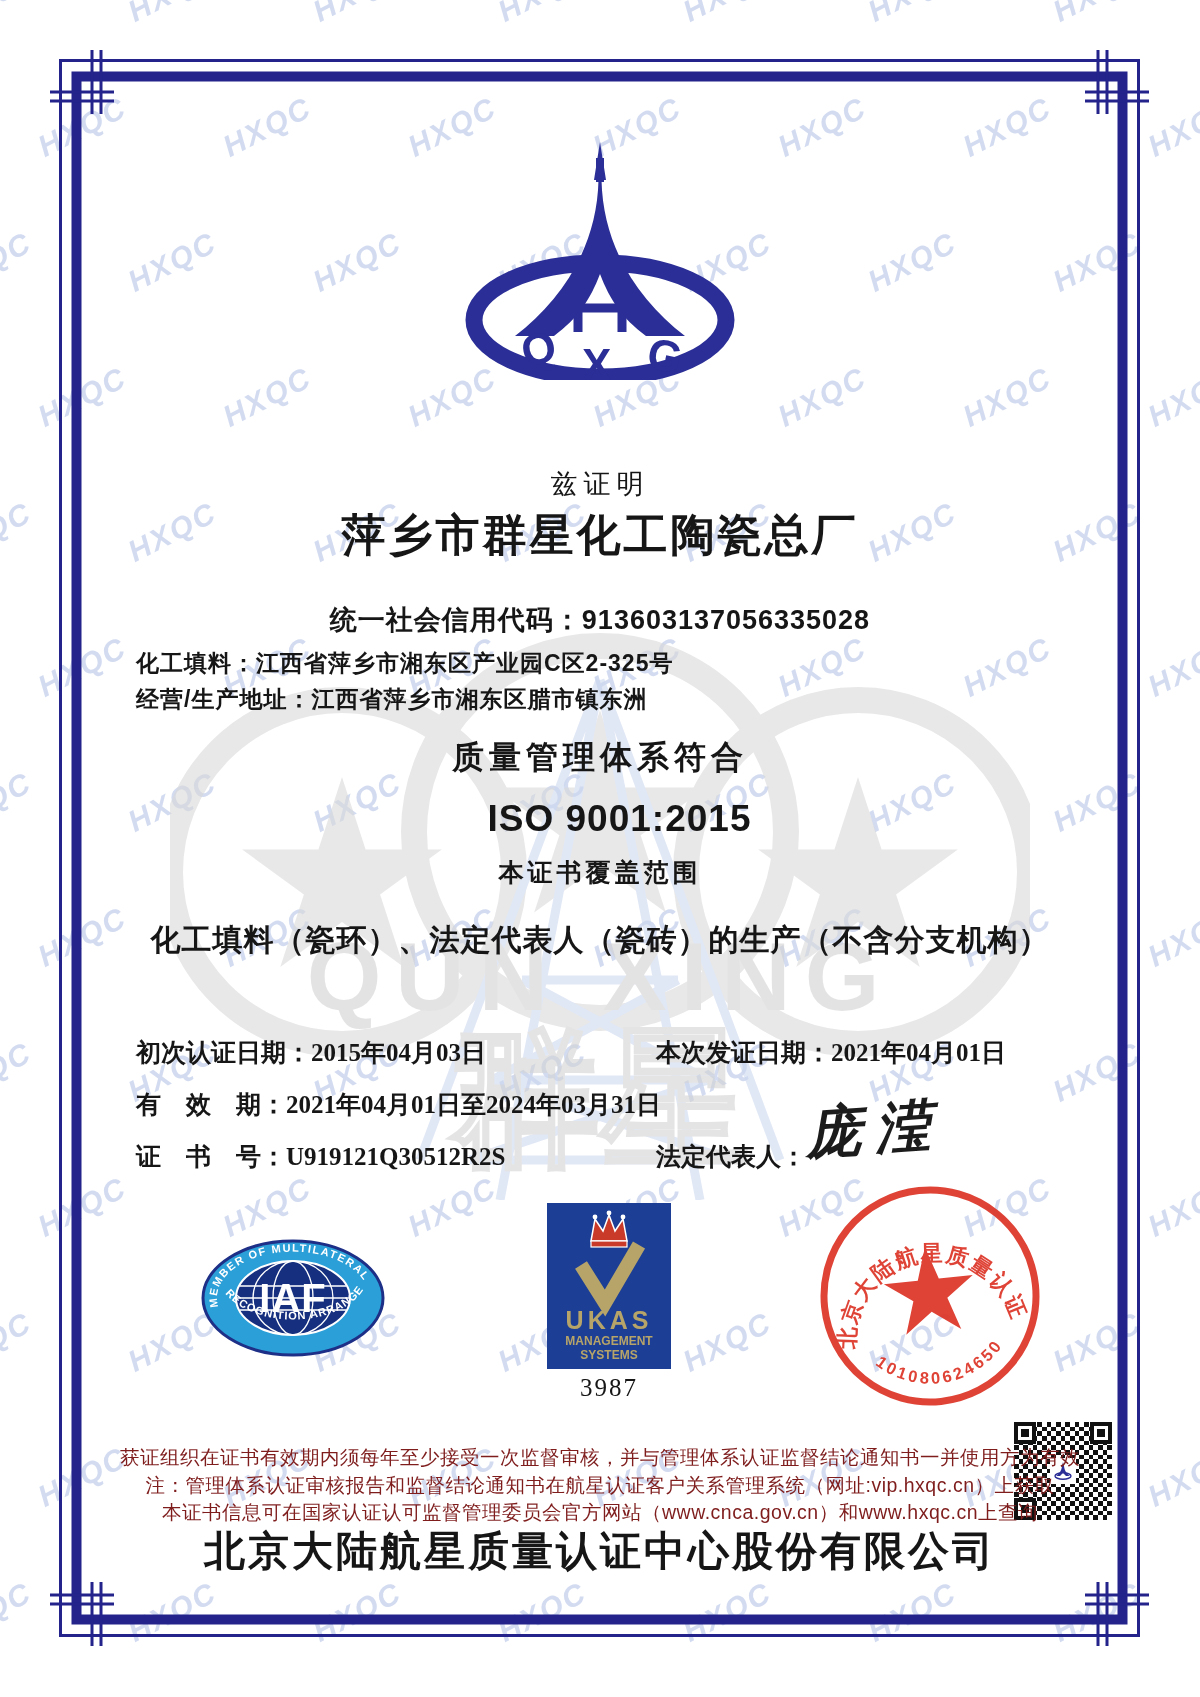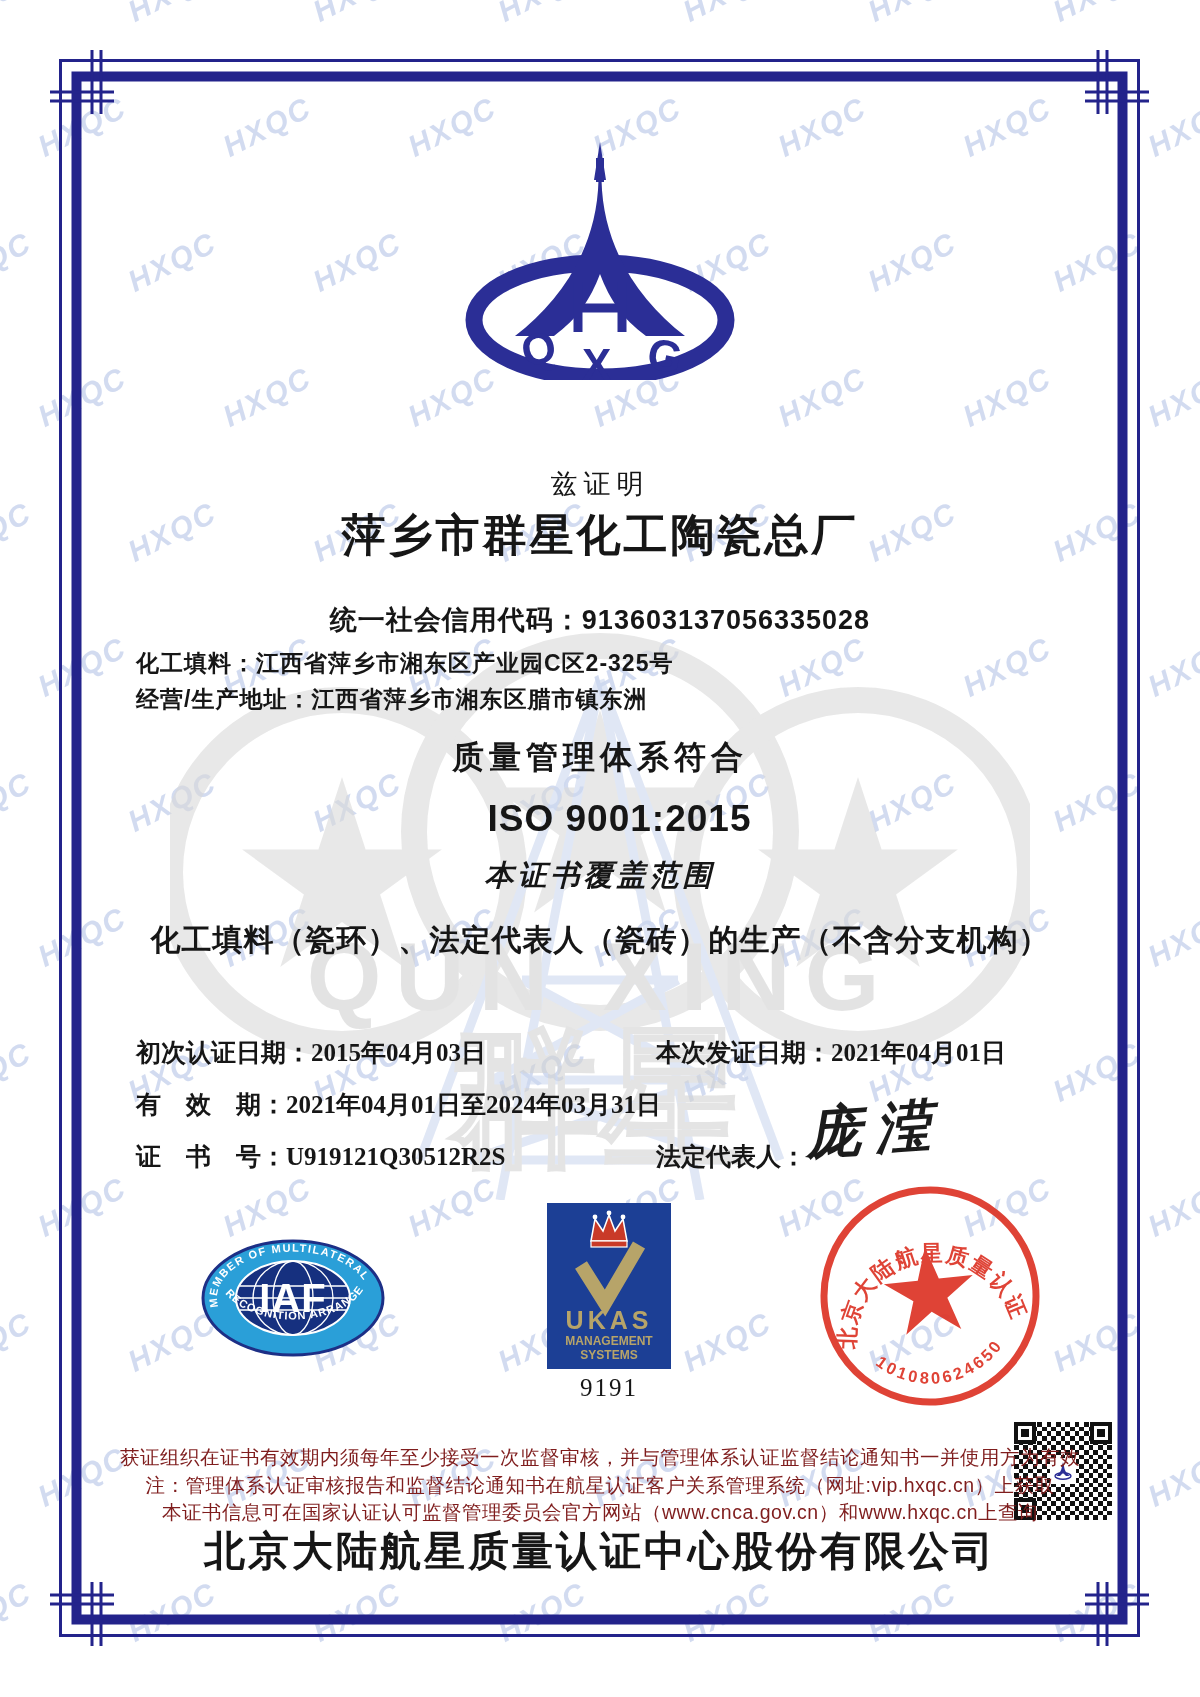--- a/index.html
+++ b/index.html
@@ -21,21 +21,21 @@
   #content{position:absolute;inset:0;z-index:4;}
   .centered{left:0;right:0;text-align:center;}
   .title{font-size:61px;font-weight:900;letter-spacing:9px;color:#0d0d0d;}
   .certify{font-family:"Liberation Serif",serif;font-size:27px;letter-spacing:6px;}
   .company{font-size:44px;font-weight:900;letter-spacing:3px;}
   .creditline{font-size:27px;font-weight:700;letter-spacing:1px;}
   .addr{font-size:23px;font-weight:700;letter-spacing:1px;}
   .serifline{font-family:"Liberation Serif",serif;}
   .conform{font-size:32px;letter-spacing:5px;font-weight:600;}
   .iso{font-size:37px;font-weight:900;letter-spacing:1px;padding-left:39px;}
-  .scopehead{font-size:29px;letter-spacing:4px;font-weight:600;font-style:italic;}
+  .scopehead{font-size:25px;letter-spacing:4px;font-weight:600;}
   .scope{font-size:30px;font-weight:700;letter-spacing:1px;}
   .fieldrow{font-family:"Liberation Serif",serif;font-size:25px;font-weight:600;white-space:nowrap;}
   .signature{
     font-family:"DejaVu Serif",serif;font-size:56px;font-weight:700;font-style:italic;
     transform:rotate(-4deg);letter-spacing:14px;color:#1c1c1c;
   }
   .ukas-num{font-family:"Liberation Serif",serif;font-size:25px;letter-spacing:2px;}
   .notes{font-size:19.5px;line-height:27.5px;color:#7f1d1d;letter-spacing:.5px;}
   .issuer{font-size:41px;font-weight:900;letter-spacing:3px;}
   
@@ -254,21 +254,21 @@
       <rect x="44" y="38" width="36" height="6" fill="#c93a28" stroke="#ffffff" stroke-width="1.2"></rect>
       <circle cx="48" cy="14" r="2.4" fill="#ffffff"></circle>
         <circle cx="62" cy="10" r="2.4" fill="#ffffff"></circle>
         <circle cx="76" cy="14" r="2.4" fill="#ffffff"></circle>
     </g>
     <polyline points="34,62 58,100 92,42" fill="none" stroke="#b7a469" stroke-width="14"></polyline>
     <text x="62" y="126" text-anchor="middle" font-family="Liberation Sans, sans-serif" font-size="25" font-weight="700" letter-spacing="4" fill="#b7a469">UKAS</text>
     <text x="62" y="142" text-anchor="middle" font-family="Liberation Sans, sans-serif" font-size="12" font-weight="700" fill="#b7a469">MANAGEMENT</text>
     <text x="62" y="156" text-anchor="middle" font-family="Liberation Sans, sans-serif" font-size="12" font-weight="700" fill="#b7a469">SYSTEMS</text>
   </svg>
-  <div class="abs ukas-num" style="left:547px;top:1374px;width:124px;text-align:center;">9191</div>
+  <div class="abs ukas-num" style="left:547px;top:1374px;width:124px;text-align:center;">3987</div>
 
   <svg class="abs" style="left:812px;top:1178px;opacity:.93;" width="236" height="236" viewBox="0 0 236 236">
     <g transform="rotate(-6 118 118)">
       <circle cx="118" cy="118" r="106" fill="none" stroke="#dd3527" stroke-width="7"></circle>
       <path id="sealTop" d="M 38 163 A 80 80 0 1 1 198 163" fill="none"></path>
       <text font-family="Liberation Serif, serif" font-size="22" font-weight="700" fill="#dd3527" letter-spacing="2">
         <textPath href="#sealTop">北京大陆航星质量认证中心股份有限公司</textPath>
       </text>
       <path transform="translate(118,116) scale(47)" fill="#dd3527" d="M0,-1 L0.225,-0.309 L0.951,-0.309 L0.363,0.118 L0.588,0.809 L0,0.382 L-0.588,0.809 L-0.363,0.118 L-0.951,-0.309 L-0.225,-0.309 Z"></path>
       <path id="sealBottom" d="M 52 176 A 88 88 0 0 0 184 176" fill="none"></path>

